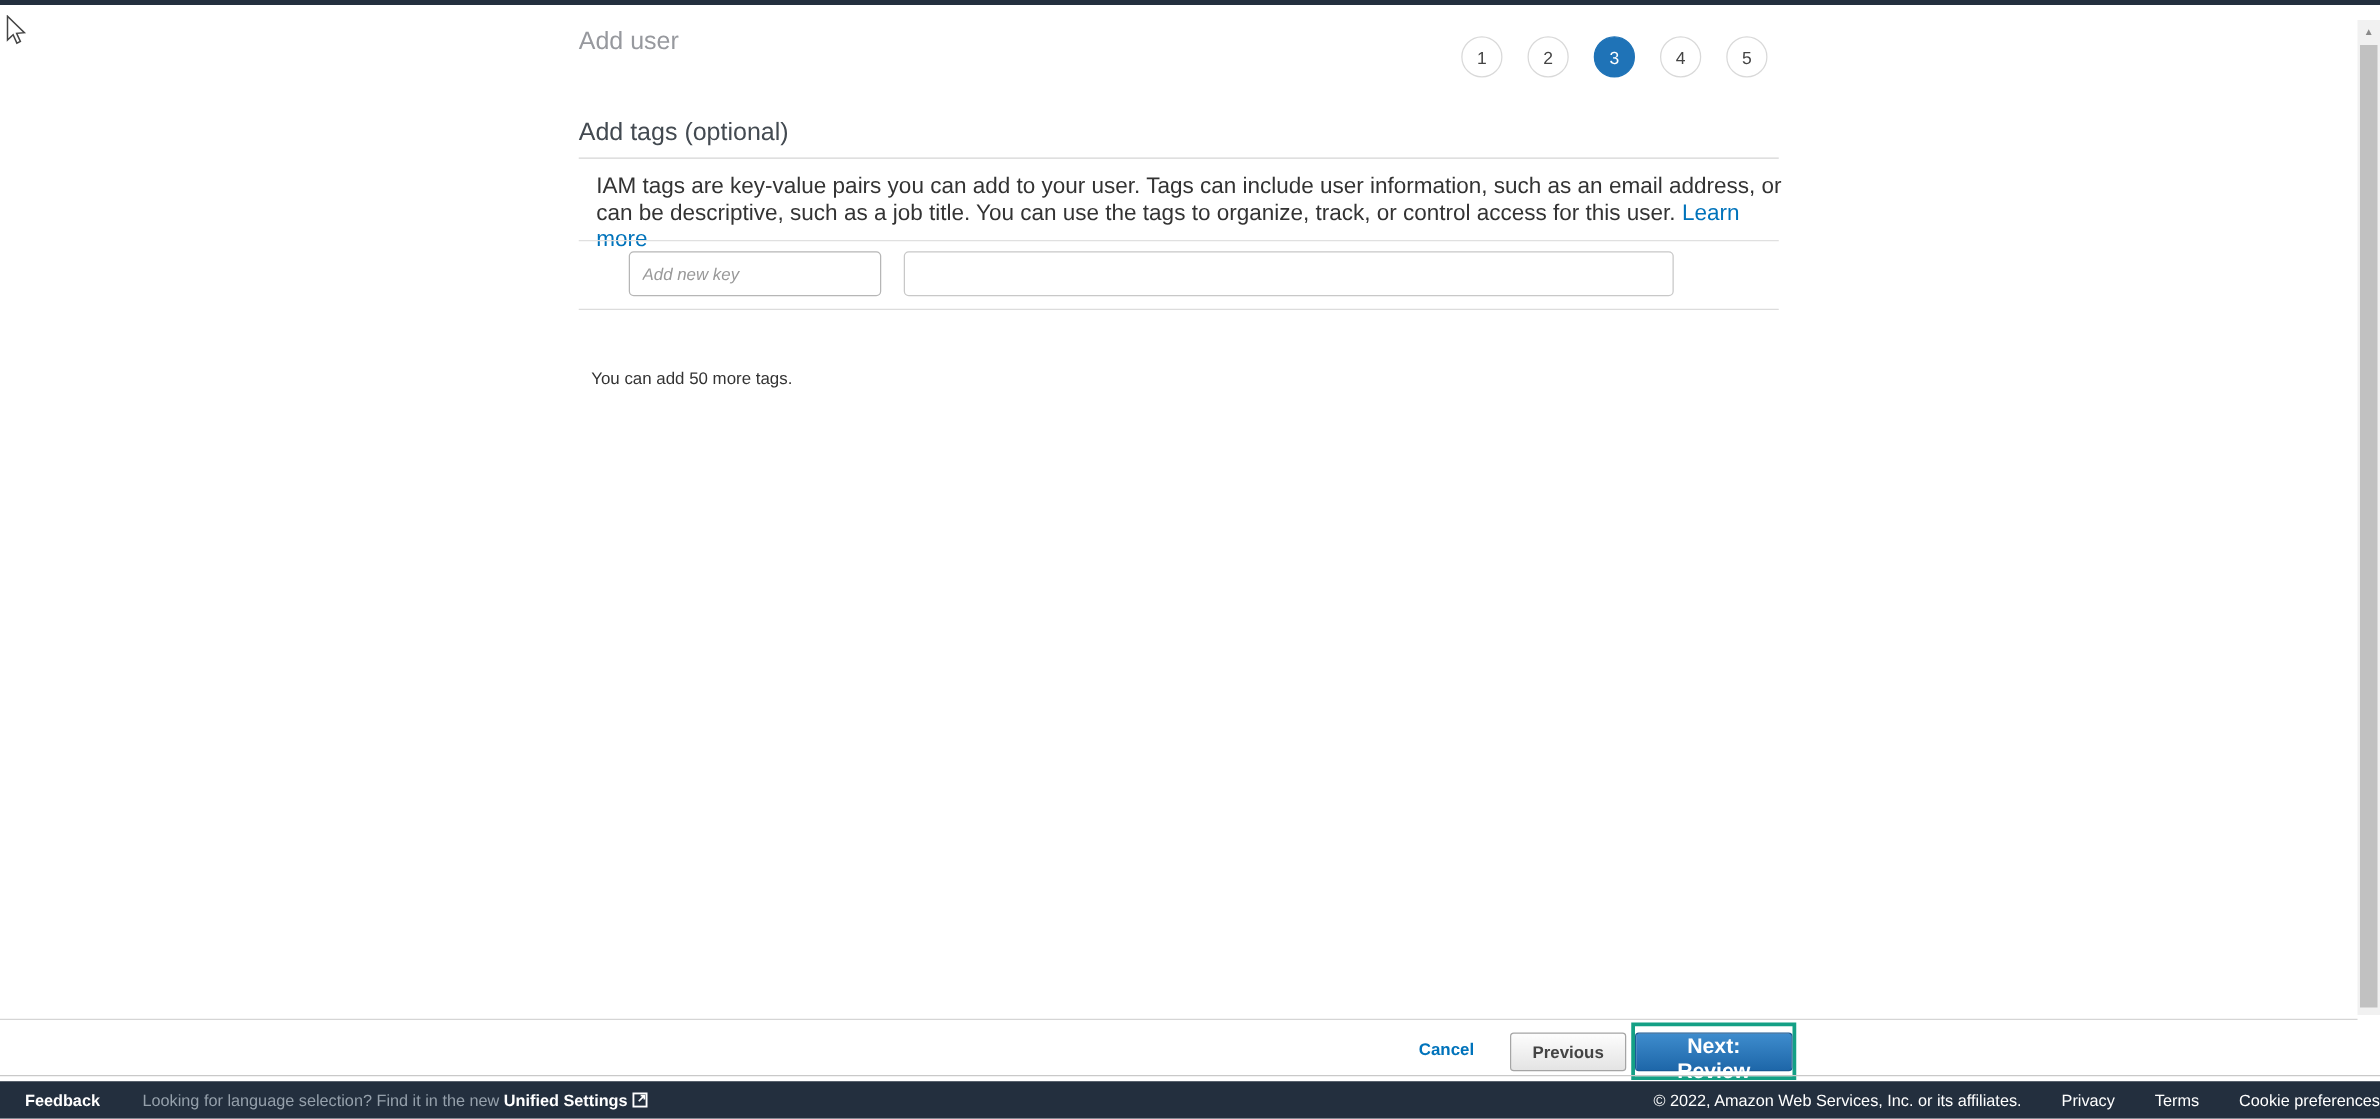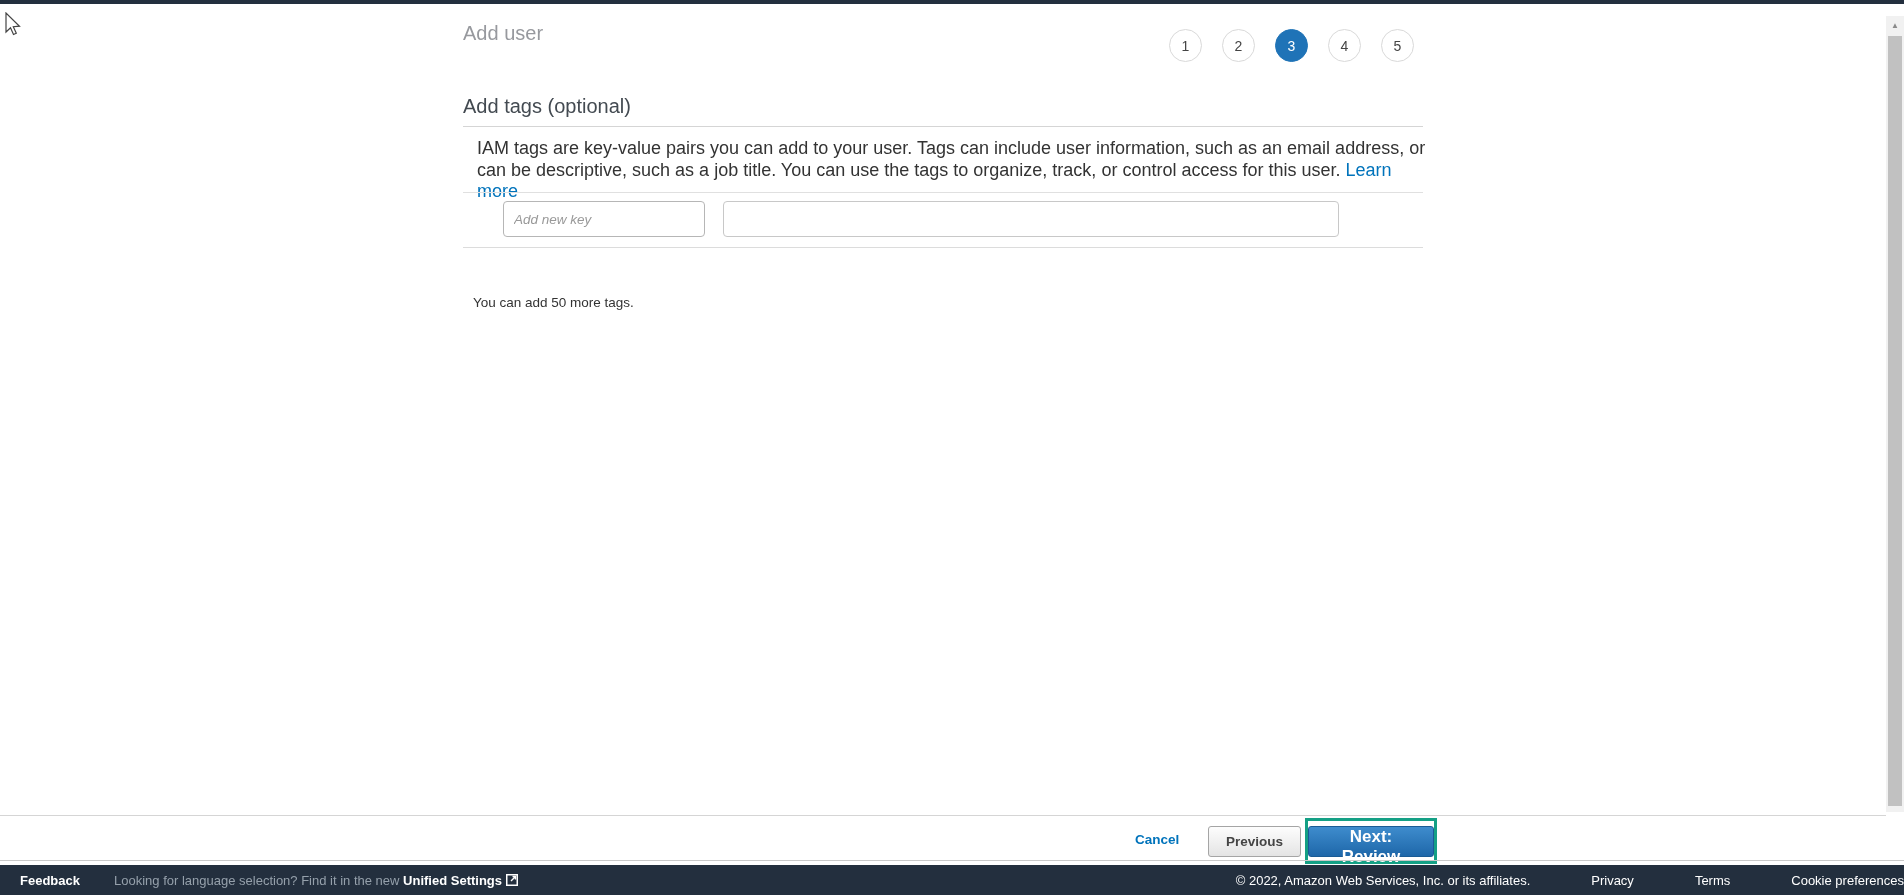--- a/index.html
+++ b/index.html
@@ -62,21 +62,21 @@
   
   .prefooter-rule { position:absolute; top:860px; left:0; width:1904px; border-top:1px solid #c9c9c9; }
   .footer { position:absolute; top:865px; left:0; width:1904px; height:30px; background:#232f3e;
             display:flex; align-items:center; font-size:13px; color:#fff; }
   .footer-feedback { margin-left:20px; color:#fff; font-weight:bold; text-decoration:none; cursor:pointer; }
   .footer-lang { margin-left:34px; color:#95a0ab; }
   .footer-lang b { color:#fff; }
   .ext-icon { display:inline-block; vertical-align:-2px; margin-left:3px; }
   .footer-right { margin-left:auto; display:flex; align-items:center; gap:32px; }
   .footer-copy { color:#fff; }
-  .footer-link { color:#fff; text-decoration:none; cursor:pointer;margin-left:29px; }
+  .footer-link { color:#fff; text-decoration:none; cursor:pointer; }
 
   
   .scrollbar-track { position:absolute; left:1886px; top:16px; width:18px; height:796px; background:#f1f1f1; }
   .scroll-up { position:absolute; left:0; top:0; width:18px; height:18px; display:flex; align-items:center;
                justify-content:center; color:#8a8a8a; font-size:8px; cursor:pointer; }
   .scroll-thumb { position:absolute; left:2px; top:20px; width:14px; height:770px; background:#c1c1c1; cursor:pointer; }
 </style>
 </head>
 <body>
 

